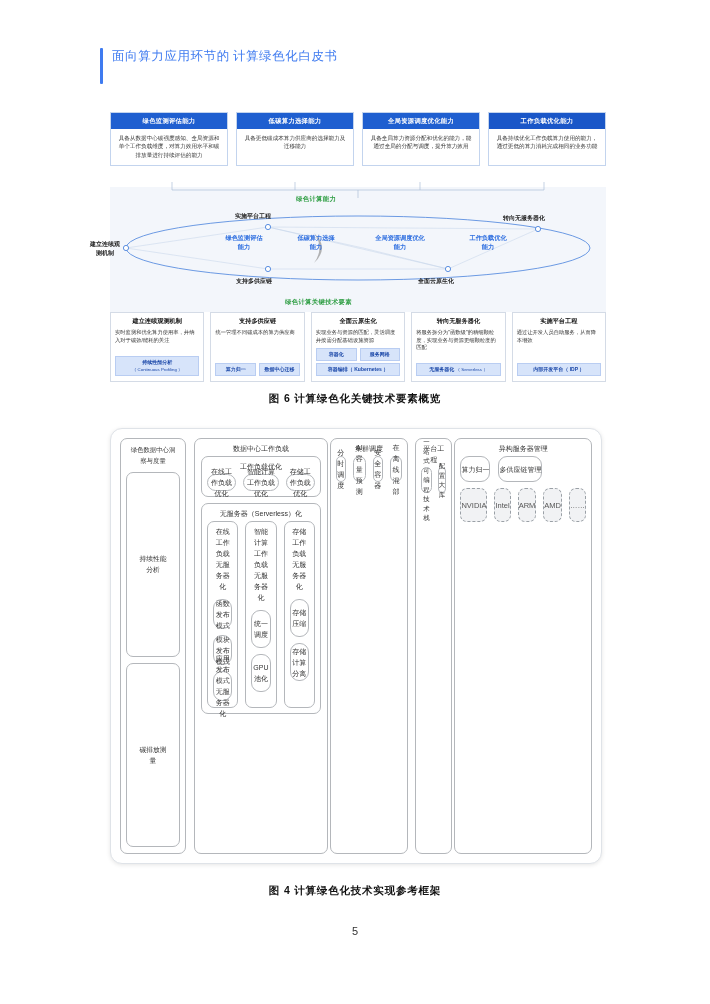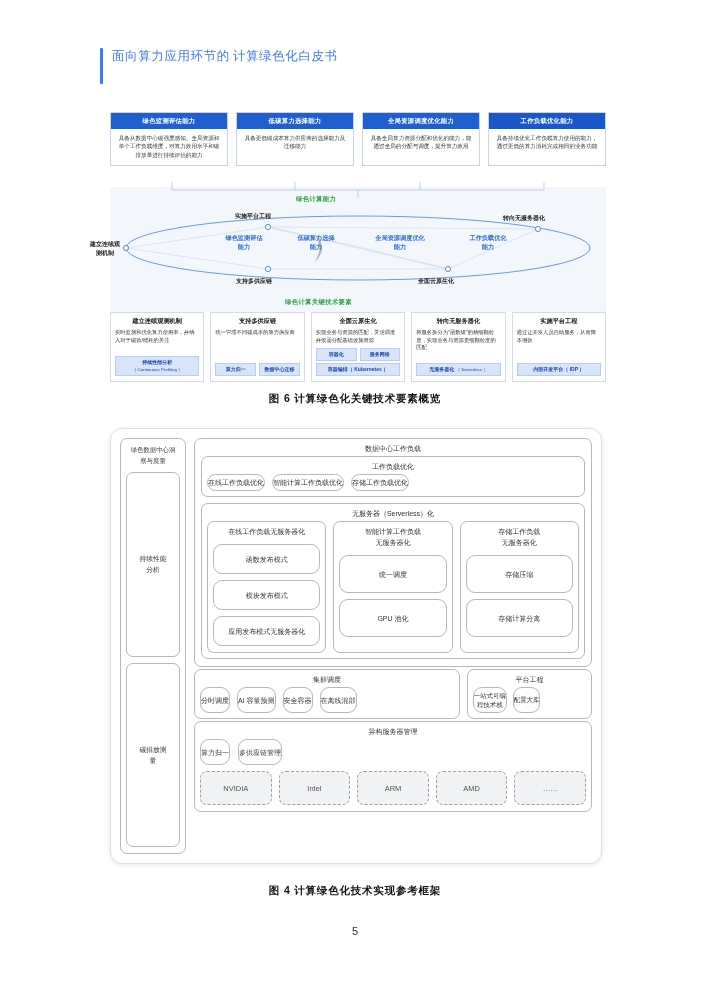--- a/index.html
+++ b/index.html
@@ -47,21 +47,21 @@
 
   
   .fig7{position:absolute;left:110px;top:428px;width:492px;height:436px;
         background:#fff;border:1px solid #dfe3e8;border-radius:12px;box-shadow:0 1px 4px rgba(0,0,0,.10);
         box-sizing:border-box;padding:9px;display:flex;gap:8px;}
   .r{border:1px solid #b4b7bb;border-radius:7px;box-sizing:border-box;background:#fff;}
   .hdr{font-size:7px;color:#333;text-align:center;line-height:11px;padding:4px 2px 2px;}
   .sidebar{width:66px;flex:none;display:flex;flex-direction:column;padding:5px 5px 6px;gap:6px;}
   .sidebar .stitle{font-size:6.4px;color:#333;text-align:center;line-height:11px;}
   .sidecell{flex:1;display:flex;align-items:center;justify-content:center;text-align:center;font-size:6.8px;color:#333;line-height:11px;padding:4px;}
-  .main{flex:1;display:flex;flex-direction:column;gap:2px;}
+  .main{flex:1;display:flex;flex-direction:row;gap:2px;}
   .sect{display:flex;flex-direction:column;padding:0 6px 6px;}
   .pill{border:1px solid #b4b7bb;border-radius:9px;background:#fff;font-size:7px;color:#333;
         text-align:center;display:flex;align-items:center;justify-content:center;line-height:11px;box-sizing:border-box;}
   .workopt{padding:0 5px 5px;}
   .workopt .pillrow{display:flex;gap:7px;}
   .workopt .pillrow .pill{height:17px;}
   .slcols{display:flex;gap:7px;padding:0 5px 5px;}
   .slcol{border:1px solid #b4b7bb;border-radius:7px;padding:0 5px 6px;display:flex;flex-direction:column;gap:6px;box-sizing:border-box;}
   .slcol .ch{font-size:7px;color:#333;text-align:center;line-height:11px;padding:4px 2px 1px;}
   .slcol .pill{height:30px;}

